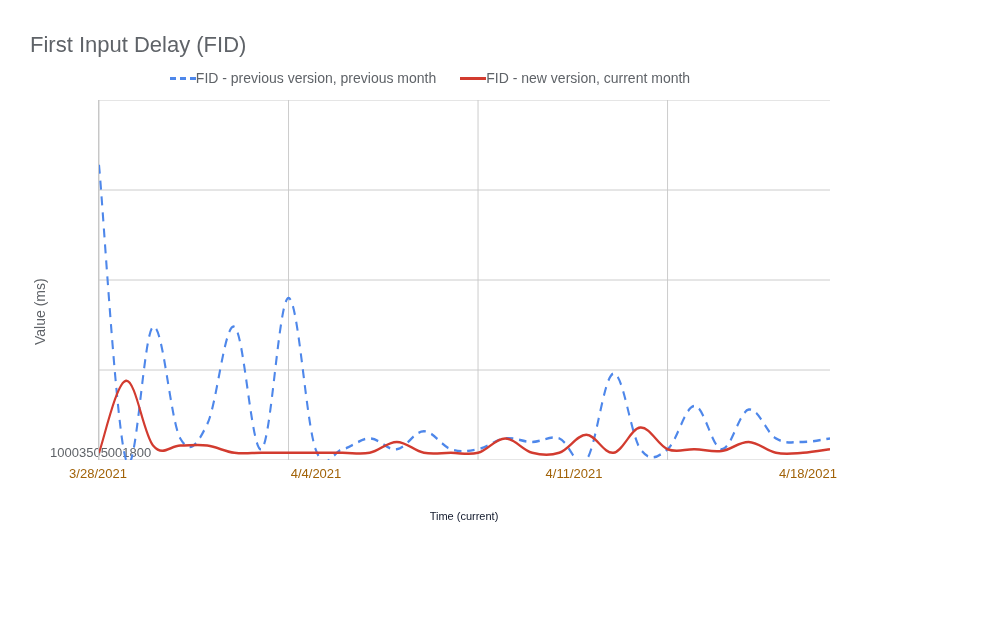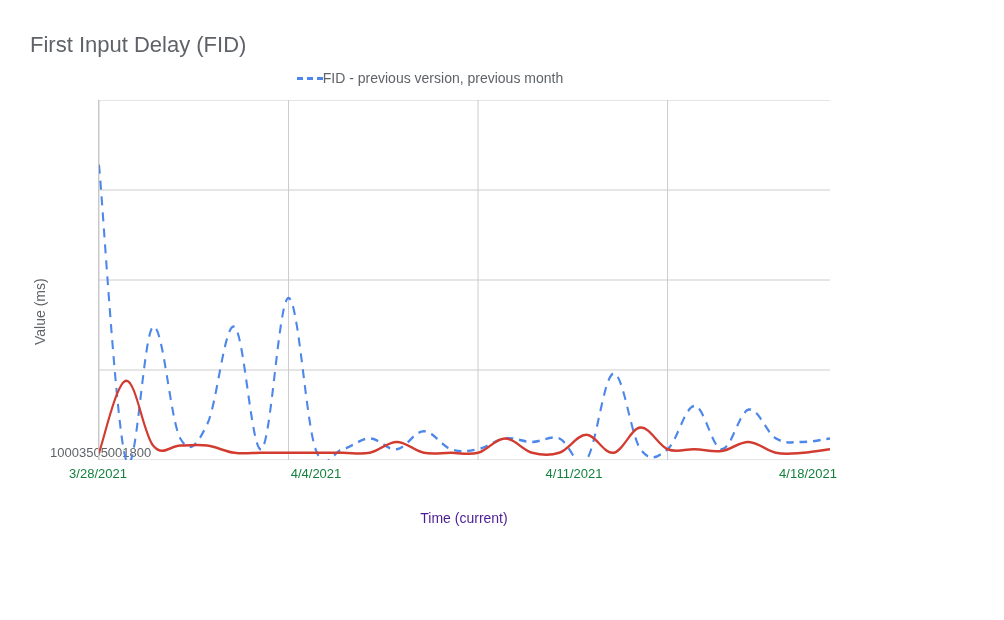--- a/index.html
+++ b/index.html
@@ -80,44 +80,48 @@
     border-left: 1px solid #c7c7c7;
   }
   .plot-area svg {
     position: absolute;
     top: 0; left: 0;
     width: 100%; height: 100%;
   }
   .x-ticks {
     display: flex;
     font-size: 13px;
-    color: #15803d;
+    color: #a16207;
     margin-top: 6px;
   }
   .x-tick {
     position: relative;
   }
   .x-label {
     text-align: center;
-    font-size: 14px;
-    color: #4c1d95;
+    font-size: 11px;
+    color: #0f172a;
     margin-top: 26px;
   }
 </style>
 </head>
 <body>
 
 <div class="chart-container">
 
   <div class="chart-title">First Input Delay (FID)</div>
 
   <div class="legend">
     <div class="legend-item">
       <span class="legend-swatch dashed"></span>
       <span>FID - previous version, previous month</span>
+    </div>
+    <div class="legend-item">
+      <span class="legend-swatch solid"></span>
+      <span>FID - new version, current month</span>
     </div>
   </div>
 
   <div class="plot-wrapper">
     <div class="y-label">Value (ms)</div>
     <div class="y-ticks">
       <span>1000</span>
       <span>350</span>
       <span>500</span>
       <span>180</span>

